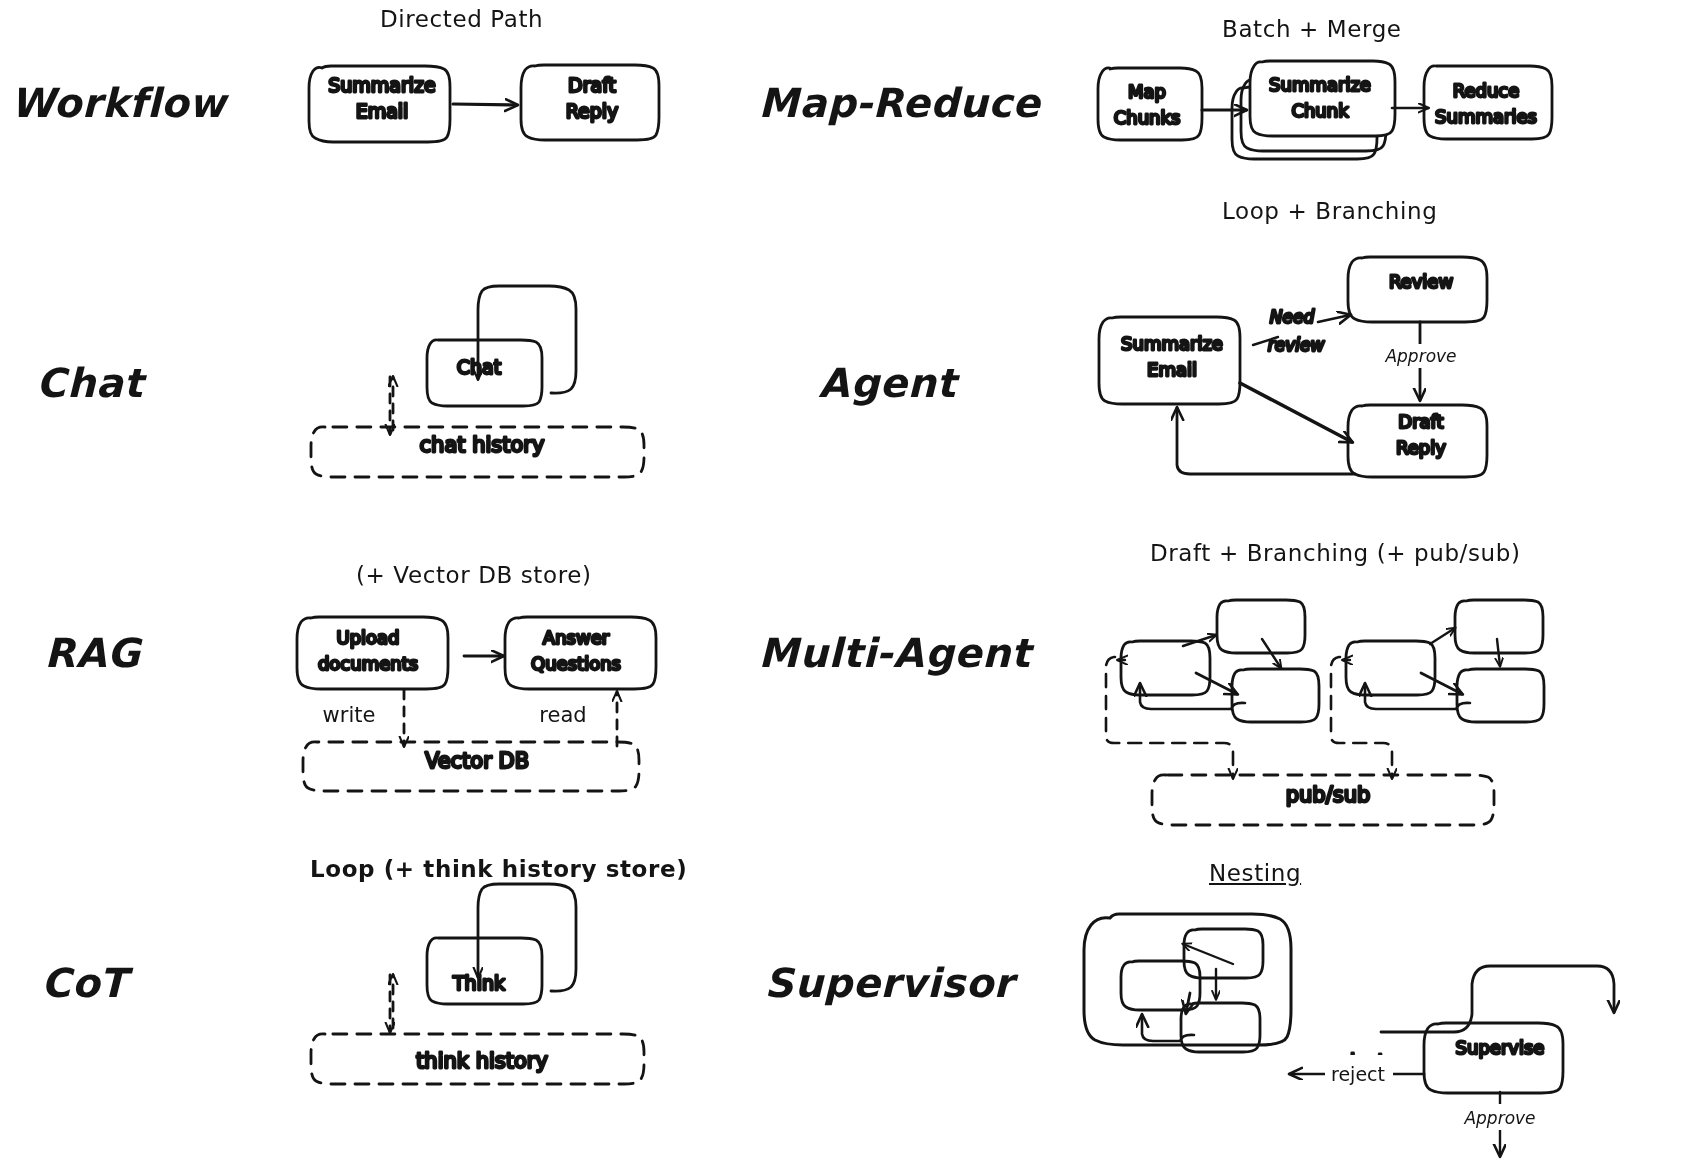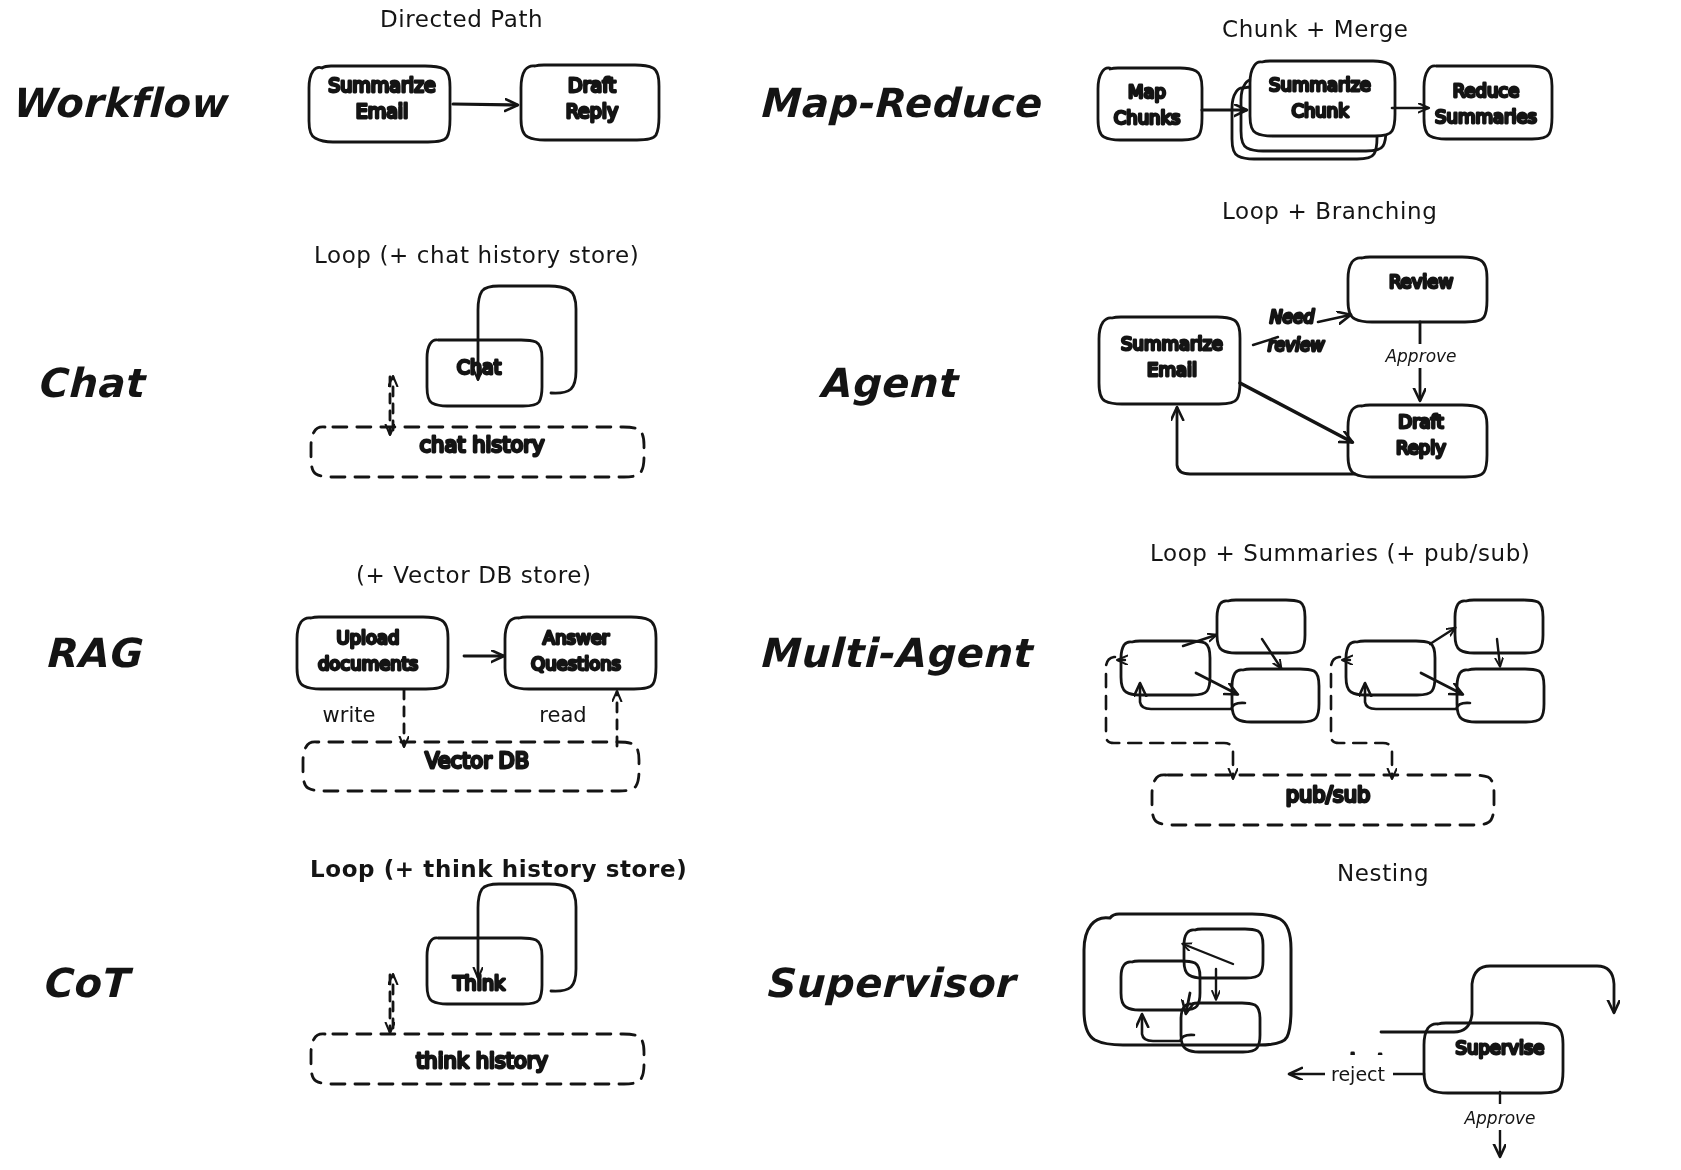--- a/index.html
+++ b/index.html
@@ -47,27 +47,26 @@
   <div class="row-label" style="left:40px;  top:360px;">Chat</div>
   <div class="row-label" style="left:48px;  top:630px;">RAG</div>
   <div class="row-label" style="left:45px;  top:960px;">CoT</div>
 
   <div class="row-label" style="left:762px; top:80px;">Map-Reduce</div>
   <div class="row-label" style="left:822px; top:360px;">Agent</div>
   <div class="row-label" style="left:762px; top:630px;">Multi-Agent</div>
   <div class="row-label" style="left:768px; top:960px;">Supervisor</div>
 
   <div class="panel-title" style="left:380px;  top:6px;">Directed Path</div>
-  <div class="panel-title" style="left:1222px; top:16px;">Chunk + Merge</div>
-  <div class="panel-title" style="left:314px;  top:242px;">Loop (+ chat history store)</div>
+  <div class="panel-title" style="left:1222px; top:16px;">Batch + Merge</div>
   <div class="panel-title" style="left:1222px; top:198px;">Loop + Branching</div>
   <div class="panel-title" style="left:356px;  top:562px;">(+ Vector DB store)</div>
-  <div class="panel-title" style="left:1150px; top:540px;">Loop + Summaries (+ pub/sub)</div>
+  <div class="panel-title" style="left:1150px; top:540px;">Draft + Branching (+ pub/sub)</div>
   <div class="panel-title" style="left:310px;  top:856px;font-weight:bold;">Loop (+ think history store)</div>
-  <div class="panel-title" style="left:1337px; top:860px;">Nesting</div>
+  <div class="panel-title" style="left:1209px; top:860px;text-decoration:underline;">Nesting</div>
 
   <svg width="1681" height="1170" viewBox="0 0 1681 1170" style="position:absolute;left:0;top:0;">
 
     <defs>
       <marker id="ah" markerWidth="13" markerHeight="13" refX="10" refY="5.2" orient="auto" markerUnits="userSpaceOnUse">
         <path d="M0.5,0.4 L11,5.2 L0.5,9.6" fill="none" stroke="#141414" stroke-width="2.1" stroke-linecap="round" stroke-linejoin="round"></path>
       </marker>
       <marker id="ahb" markerWidth="16" markerHeight="16" refX="12.5" refY="6.4" orient="auto" markerUnits="userSpaceOnUse">
         <path d="M0.5,0.5 L13.5,6.4 L0.5,12.6" fill="none" stroke="#141414" stroke-width="2.6" stroke-linecap="round" stroke-linejoin="round"></path>
       </marker>

